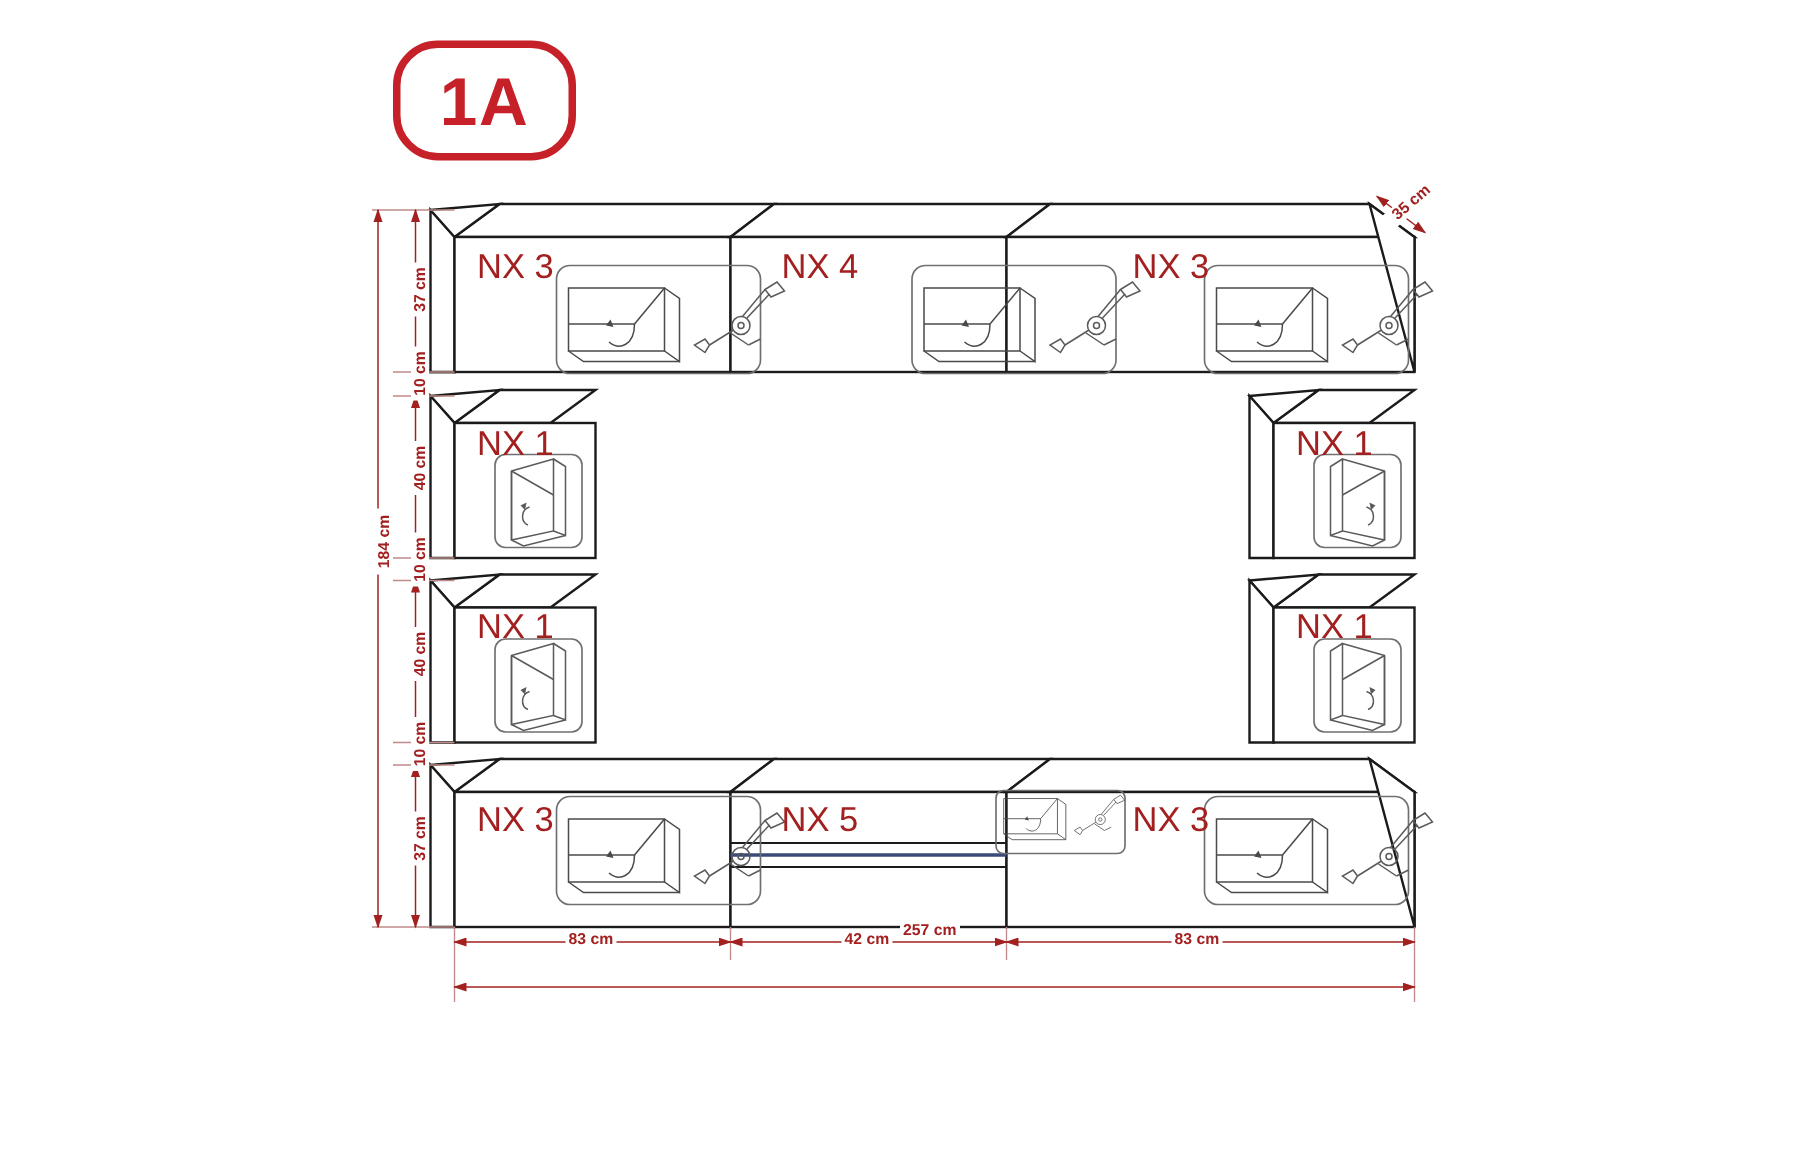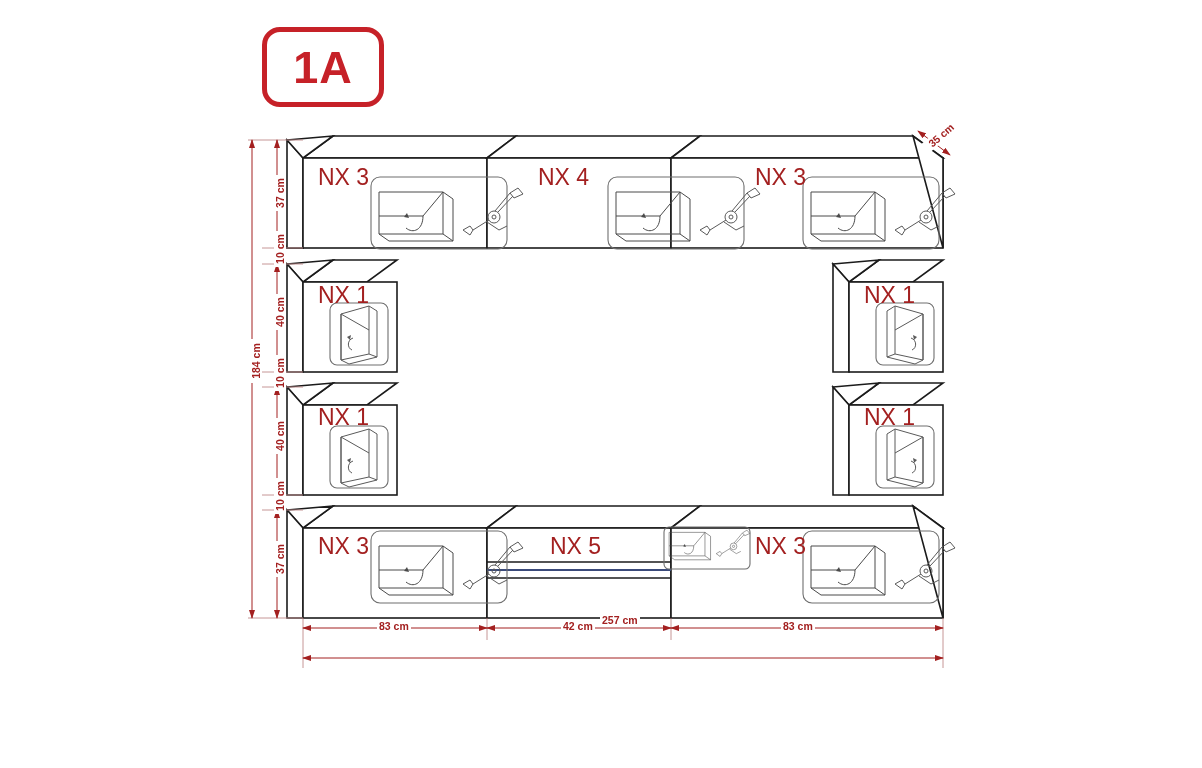--- a/index.html
+++ b/index.html
@@ -8,21 +8,21 @@
     width:1202px;height:768px;position:relative;overflow:hidden;
     font-family:"Liberation Sans", sans-serif;
     background:#ffffff;
   }
   #stage{position:absolute;inset:0;}
   svg.layer{position:absolute;left:0;top:0;width:1202px;height:768px;overflow:visible;}
 
   
   #badge{
     position:absolute;left:262px;top:27px;width:112px;height:70px;
-    border:5px solid #c62128;border-radius:18px;background:#ffffff;
+    border:5px solid #c62128;border-radius:30px;background:#ffffff;
     display:flex;align-items:center;justify-content:center;
   }
   #badge span{
     font-size:45px;font-weight:bold;color:#c62128;
     letter-spacing:1px;line-height:1;font-family:"Liberation Sans", sans-serif;
   }
 
   
   .code{
     position:absolute;color:#a32020;font-size:23px;
@@ -252,30 +252,30 @@
       <line x1="671" y1="628" x2="943" y2="628"></line>
       <line x1="303" y1="658" x2="943" y2="658"></line>
     </g>
 
     <g stroke="#a32020" stroke-width="1" marker-start="url(#ar2)" marker-end="url(#ar)">
       <line x1="918" y1="131" x2="950" y2="155"></line>
     </g>
   </svg>
 
   <div class="code" style="left:318px;top:164px;">NX 3</div>
-  <div class="code" style="left:521px;top:164px;margin-left:17px;">NX 4</div>
+  <div class="code" style="left:521px;top:164px;">NX 4</div>
   <div class="code" style="left:755px;top:164px;">NX 3</div>
 
   <div class="code" style="left:318px;top:282px;">NX 1</div>
   <div class="code" style="left:318px;top:404px;">NX 1</div>
   <div class="code" style="left:864px;top:282px;">NX 1</div>
   <div class="code" style="left:864px;top:404px;">NX 1</div>
 
   <div class="code" style="left:318px;top:533px;">NX 3</div>
-  <div class="code" style="left:550px;top:533px;">NX 5</div>
+  <div class="code" style="left:521px;top:533px;">NX 5</div>
   <div class="code" style="left:755px;top:533px;">NX 3</div>
 
   <div class="dim vert" style="left:262px;top:187px;width:32px;text-align:center;">37 cm</div>
   <div class="dim vert" style="left:262px;top:243px;width:32px;text-align:center;">10 cm</div>
   <div class="dim vert" style="left:262px;top:306px;width:32px;text-align:center;">40 cm</div>
   <div class="dim vert" style="left:262px;top:367px;width:32px;text-align:center;">10 cm</div>
   <div class="dim vert" style="left:262px;top:430px;width:32px;text-align:center;">40 cm</div>
   <div class="dim vert" style="left:262px;top:490px;width:32px;text-align:center;">10 cm</div>
   <div class="dim vert" style="left:262px;top:553px;width:32px;text-align:center;">37 cm</div>
 

